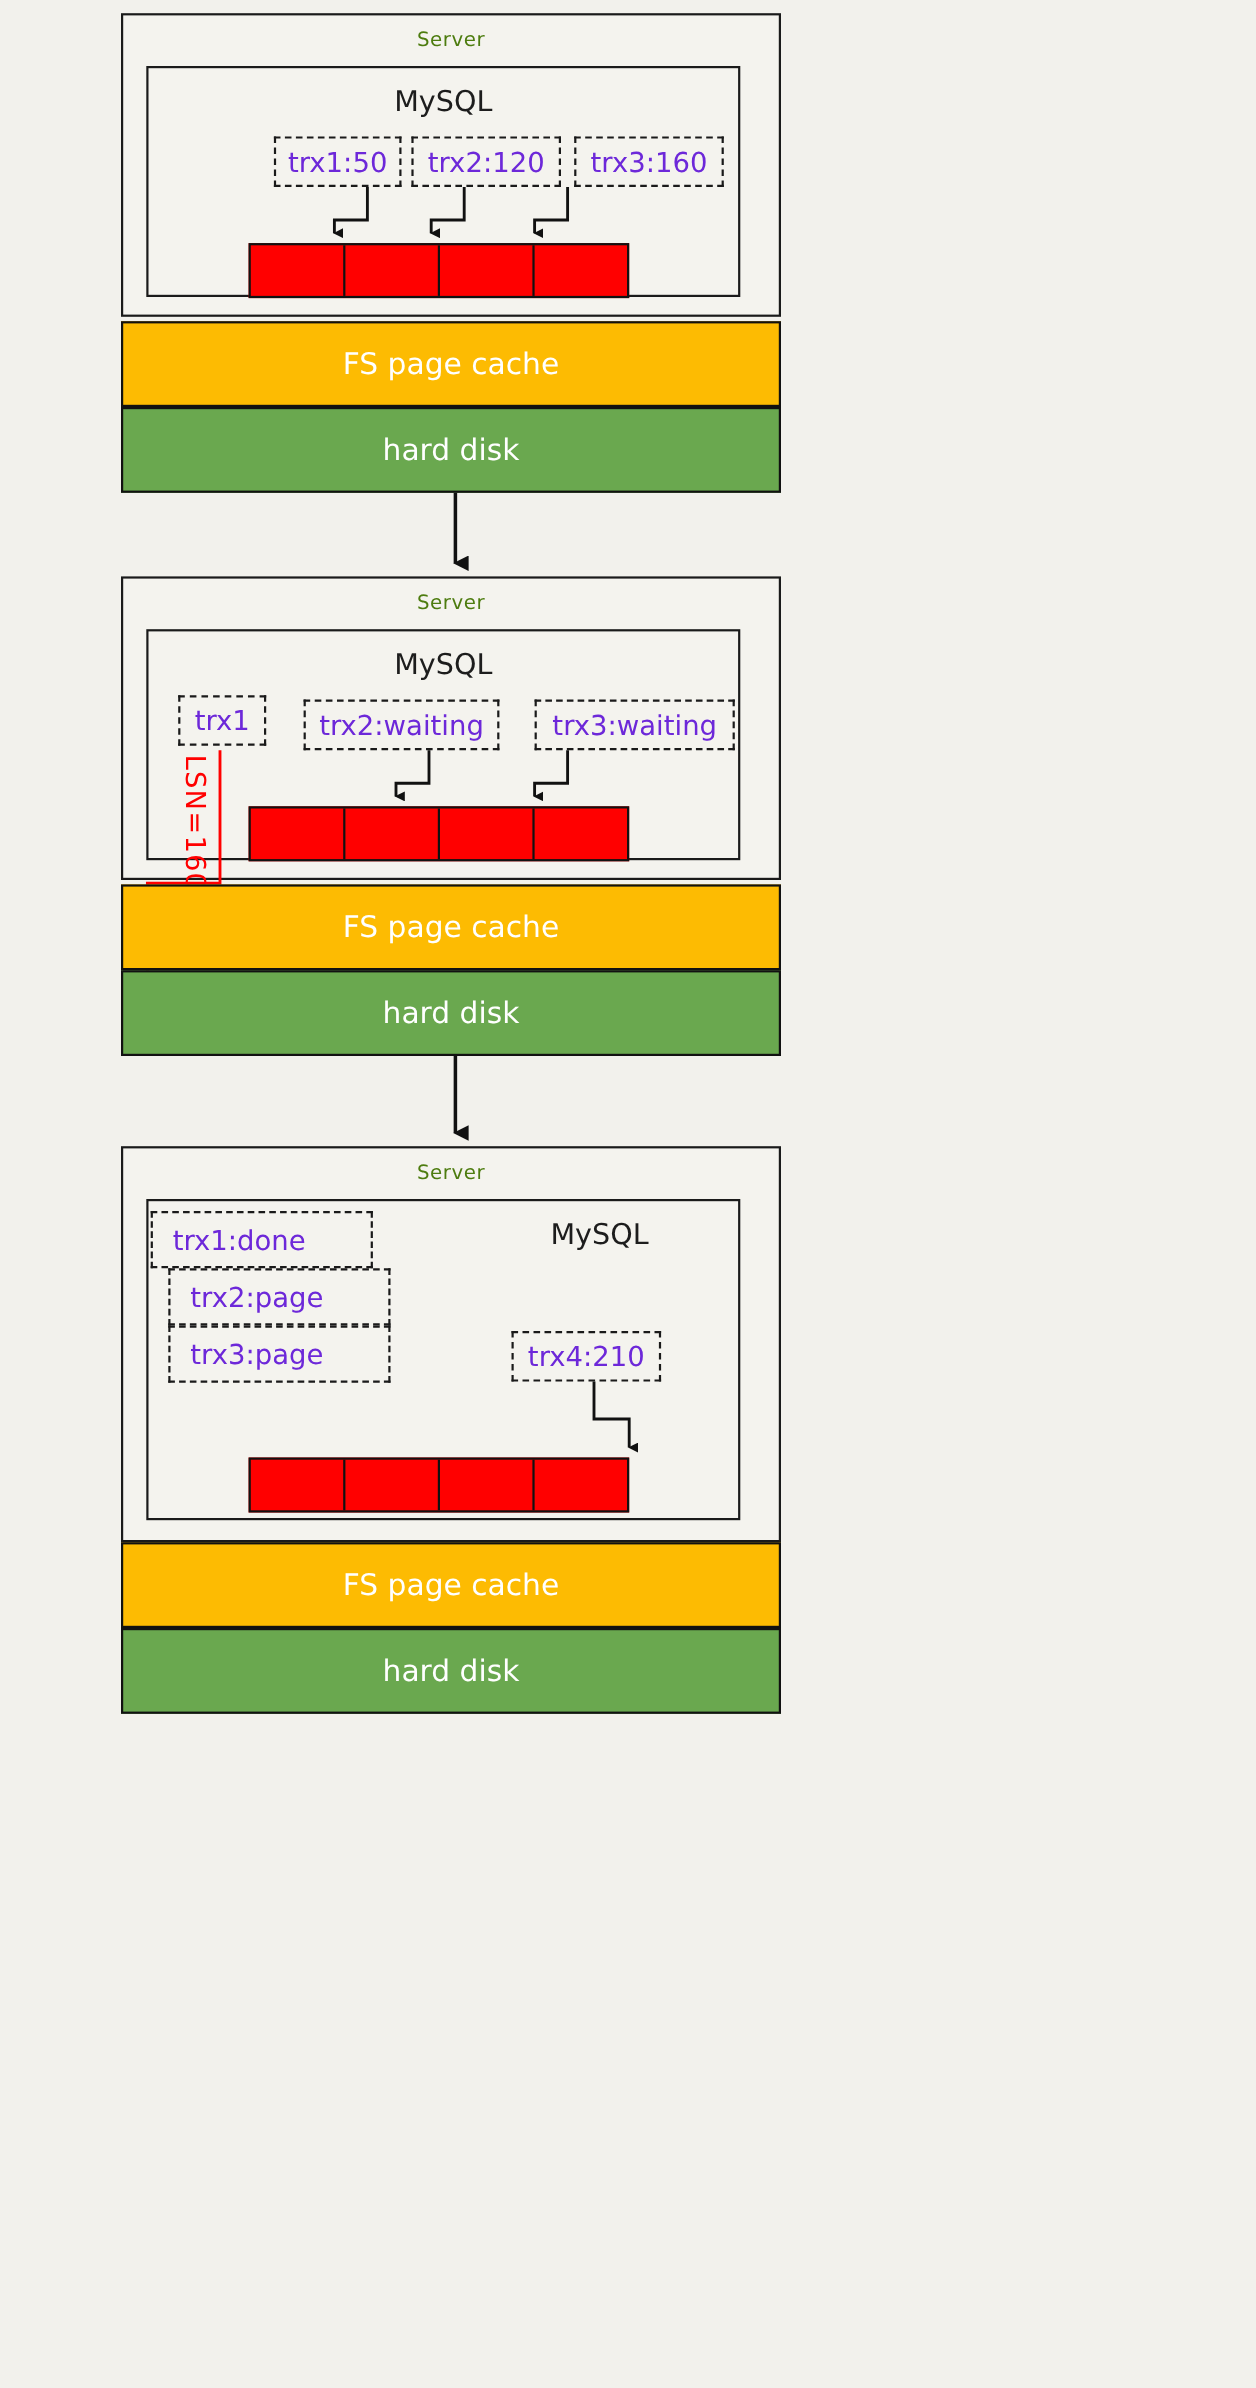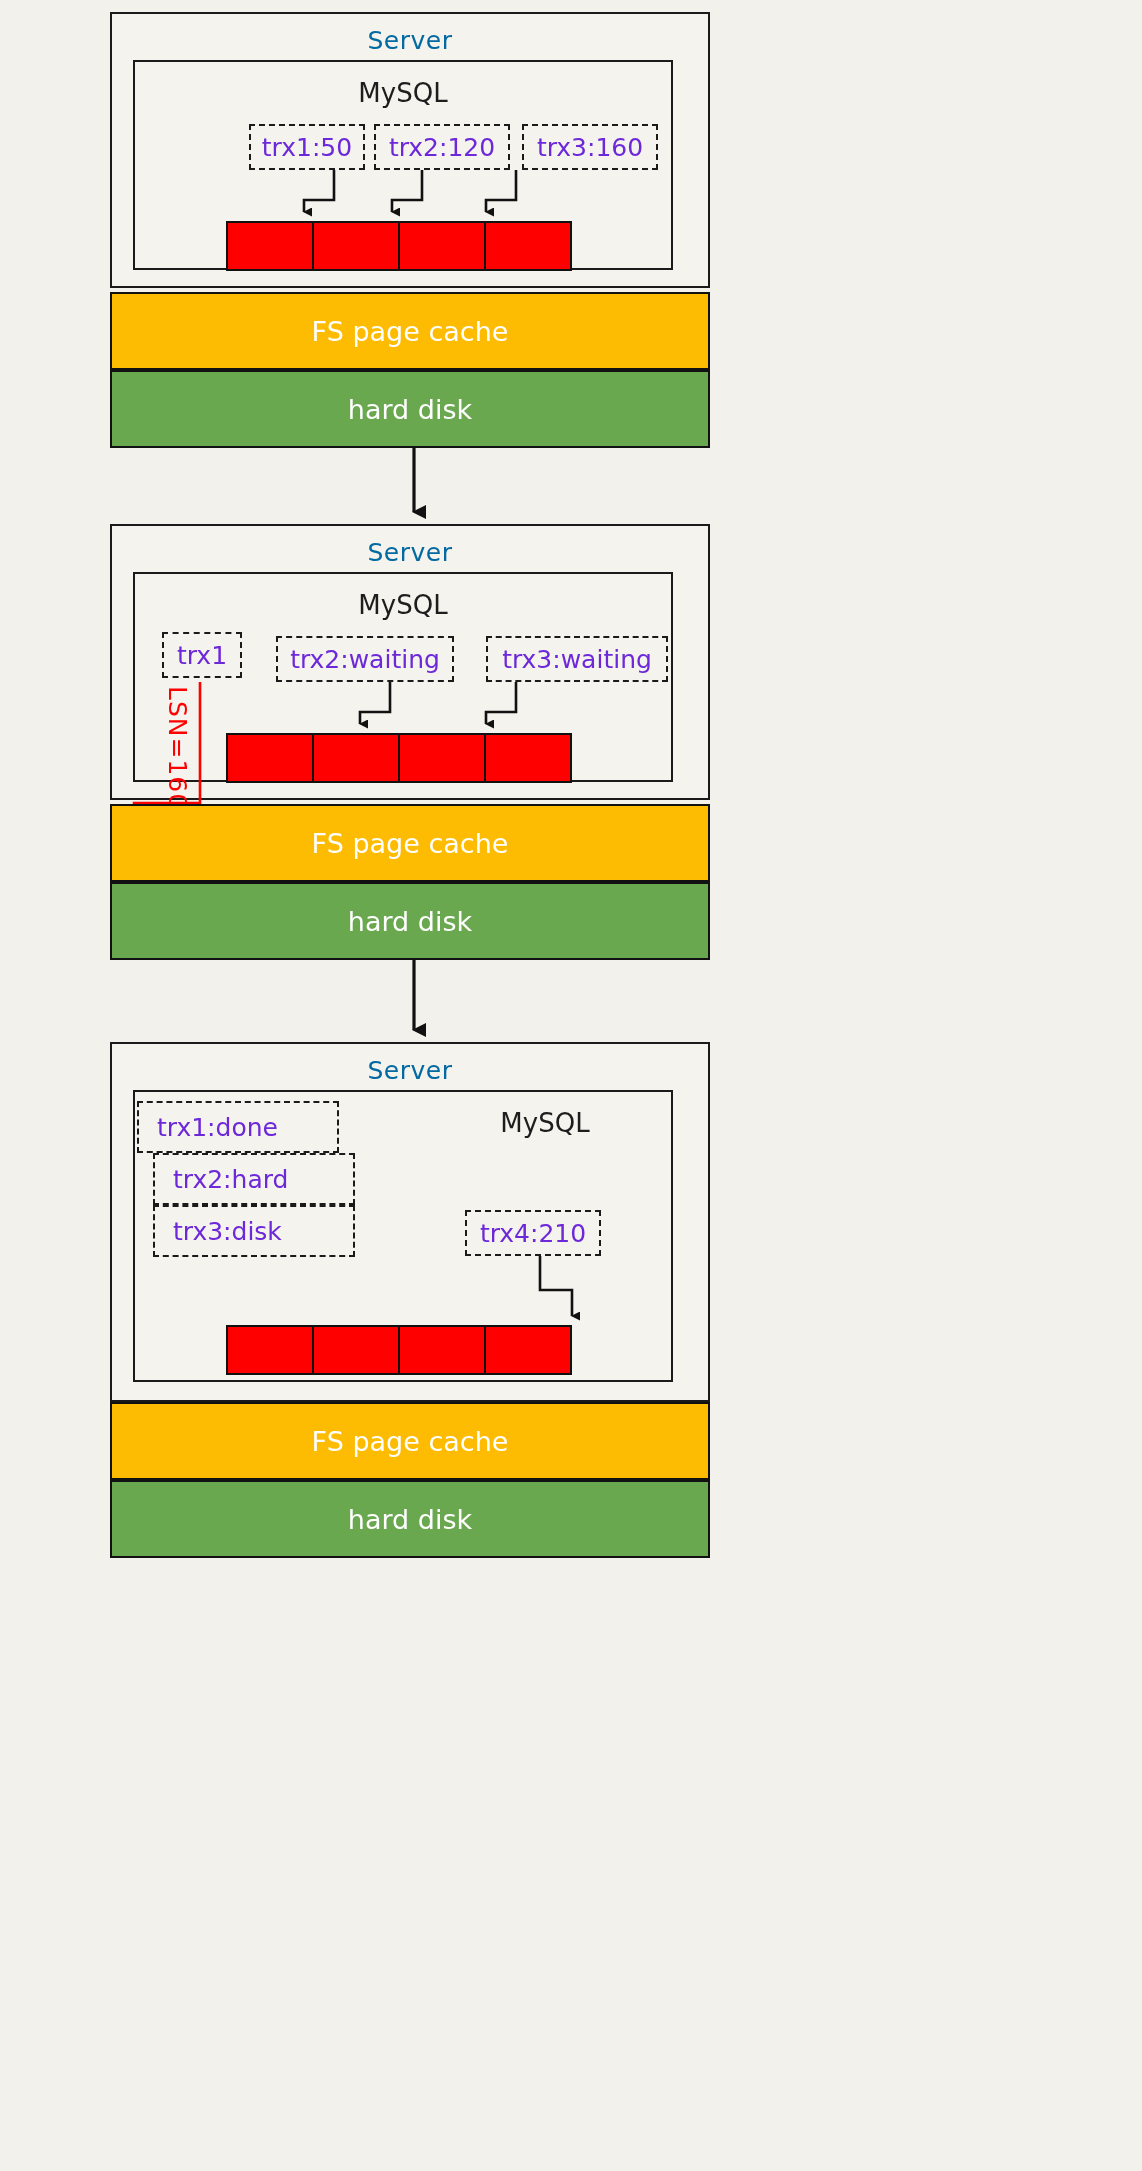--- a/index.html
+++ b/index.html
@@ -15,22 +15,22 @@
   .server-box{
     position:absolute;
     background:#f4f3ee;
     border:2px solid #1a1a1a;
     box-sizing:border-box;
   }
   .server-label{
     position:absolute;
     left:0;right:0;
     text-align:center;
-    font-size:25px;
-    color:#0369a1;
+    font-size:18px;
+    color:#4d7c0f;
     letter-spacing:.5px;
   }
 
   
   .mysql-box{
     position:absolute;
     background:#f4f3ee;
     border:2px solid #1a1a1a;
     box-sizing:border-box;
   }
@@ -180,22 +180,22 @@
 
 <div class="stage">
 
   <div class="server-box" style="left:110px;top:1042px;width:600px;height:360px;"></div>
   <div class="server-label" style="left:110px;top:1056px;width:600px;">Server</div>
 
   <div class="mysql-box" style="left:133px;top:1090px;width:540px;height:292px;"></div>
   <div class="mysql-label" style="left:420px;top:1108px;width:250px;">MySQL</div>
 
   <div class="trx left" style="left:137px;top:1101px;width:202px;height:52px;">trx1:done</div>
-  <div class="trx left" style="left:153px;top:1153px;width:202px;height:52px;">trx2:hard</div>
-  <div class="trx left" style="left:153px;top:1205px;width:202px;height:52px;">trx3:disk</div>
+  <div class="trx left" style="left:153px;top:1153px;width:202px;height:52px;">trx2:page</div>
+  <div class="trx left" style="left:153px;top:1205px;width:202px;height:52px;">trx3:page</div>
 
   <div class="trx" style="left:465px;top:1210px;width:136px;height:46px;">trx4:210</div>
 
   <svg class="conn" width="1142" height="2171" style="height:2171px;">
     <path d="M540,1256 L540,1290 L572,1290 L572,1316" fill="none" stroke="#111" stroke-width="2.6" marker-end="url(#ah1)"></path>
   </svg>
 
   <div class="logbar" style="left:226px;top:1325px;width:346px;height:50px;">
     <div class="logcell"></div>
     <div class="logcell"></div>

